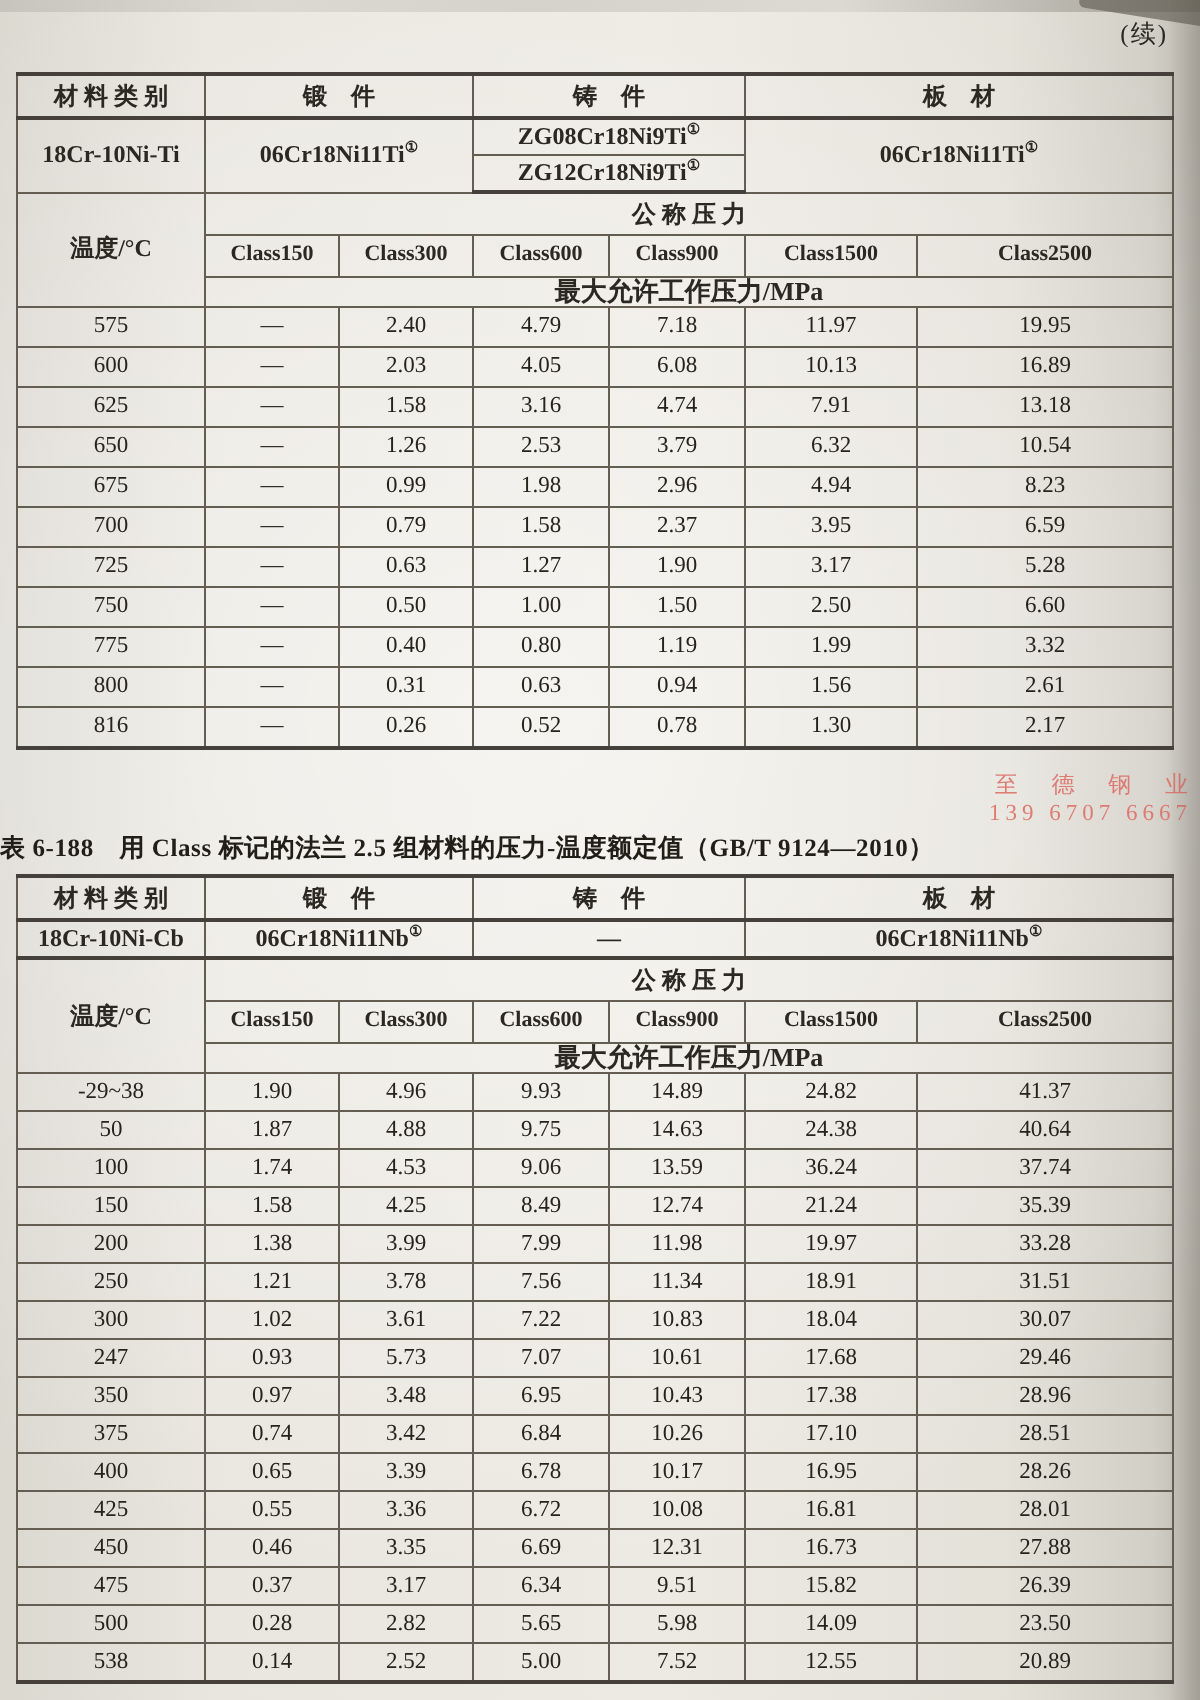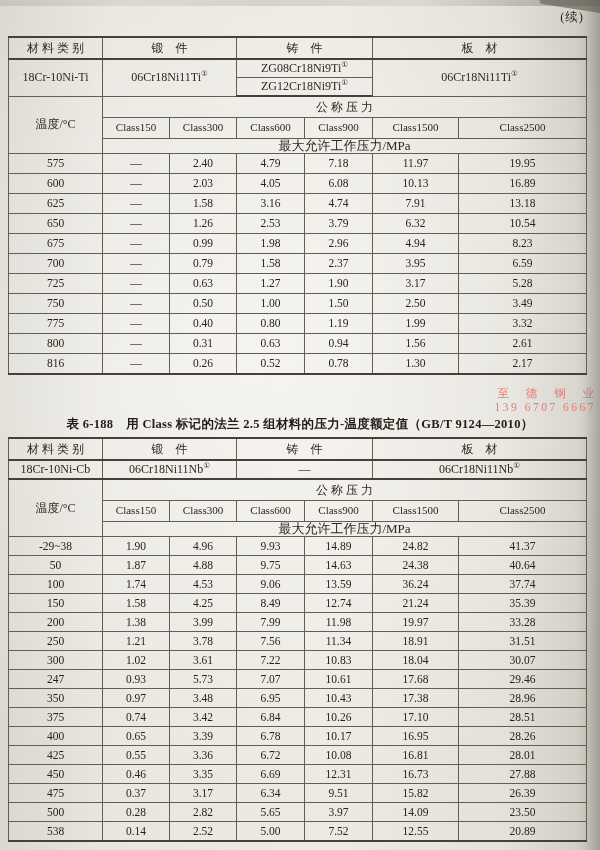--- a/index.html
+++ b/index.html
@@ -40,21 +40,21 @@
   }
   #table1{top:36px;}
   #table2{top:437px;}
   .ptable td{
     border:1px solid #635d52;
     text-align:center;vertical-align:middle;
     padding:0 1px;color:#26231c;
     font-size:11.5px;line-height:1.05;
     white-space:nowrap;overflow:hidden;
   }
-  .ptable td.hd{font-weight:normal;font-size:12px;color:#2b2721;}
+  .ptable td.hd{font-weight:bold;font-size:12px;color:#2b2721;}
   .ptable td.cls{font-size:11px;}
   .ptable tr.hdr1 td{height:20px;border-bottom-width:2px;border-bottom-color:#45403a;}
   .ptable tr.mat td{height:17px;}
   .ptable tr.matlast td{border-bottom-width:2px;border-bottom-color:#45403a;}
   .ptable tr.nom td{height:20px;}
   .ptable tr.clsrow td{height:20px;}
   .ptable tr.maxp td{height:13px;font-size:13px;border-bottom-width:1.5px;}
   .ptable tr.data td{height:18px;font-size:11.5px;}
   #table1 tr.data td{height:19px;}
   .ptable sup{font-size:7.5px;line-height:0;vertical-align:super;}
@@ -63,21 +63,21 @@
     font-size:10.5px;color:#2c2922;white-space:nowrap;
   }
   .footnote .mk{margin-right:5px;}
   .watermark{
     position:absolute;top:386px;right:4px;text-align:right;
     color:#dd7168;opacity:.9;line-height:1.25;
   }
   .watermark .co{font-size:11.5px;letter-spacing:7px;margin-right:-5px;}
   .watermark .ph{font-size:11.5px;letter-spacing:2.5px;}
   .t2title{
-    position:absolute;left:0;right:0;top:416px;text-align:center;
+    position:absolute;left:0;right:0;top:416px;
     font-size:12.5px;font-weight:bold;color:#211e18;letter-spacing:.3px;
   }
 </style>
 </head>
 <body>
 
 <div class="page">
   <div class="top-streak"></div>
   <div class="corner-mark"></div>
 
@@ -187,21 +187,21 @@
           <td>3.17</td>
           <td>5.28</td>
         </tr>
         <tr class="data">
           <td>750</td>
           <td>—</td>
           <td>0.50</td>
           <td>1.00</td>
           <td>1.50</td>
           <td>2.50</td>
-          <td>3.49</td>
+          <td>6.60</td>
         </tr>
         <tr class="data">
           <td>775</td>
           <td>—</td>
           <td>0.40</td>
           <td>0.80</td>
           <td>1.19</td>
           <td>1.99</td>
           <td>3.32</td>
         </tr>
@@ -396,21 +396,21 @@
           <td>6.34</td>
           <td>9.51</td>
           <td>15.82</td>
           <td>26.39</td>
         </tr>
         <tr class="data">
           <td>500</td>
           <td>0.28</td>
           <td>2.82</td>
           <td>5.65</td>
-          <td>3.97</td>
+          <td>5.98</td>
           <td>14.09</td>
           <td>23.50</td>
         </tr>
         <tr class="data">
           <td>538</td>
           <td>0.14</td>
           <td>2.52</td>
           <td>5.00</td>
           <td>7.52</td>
           <td>12.55</td>

